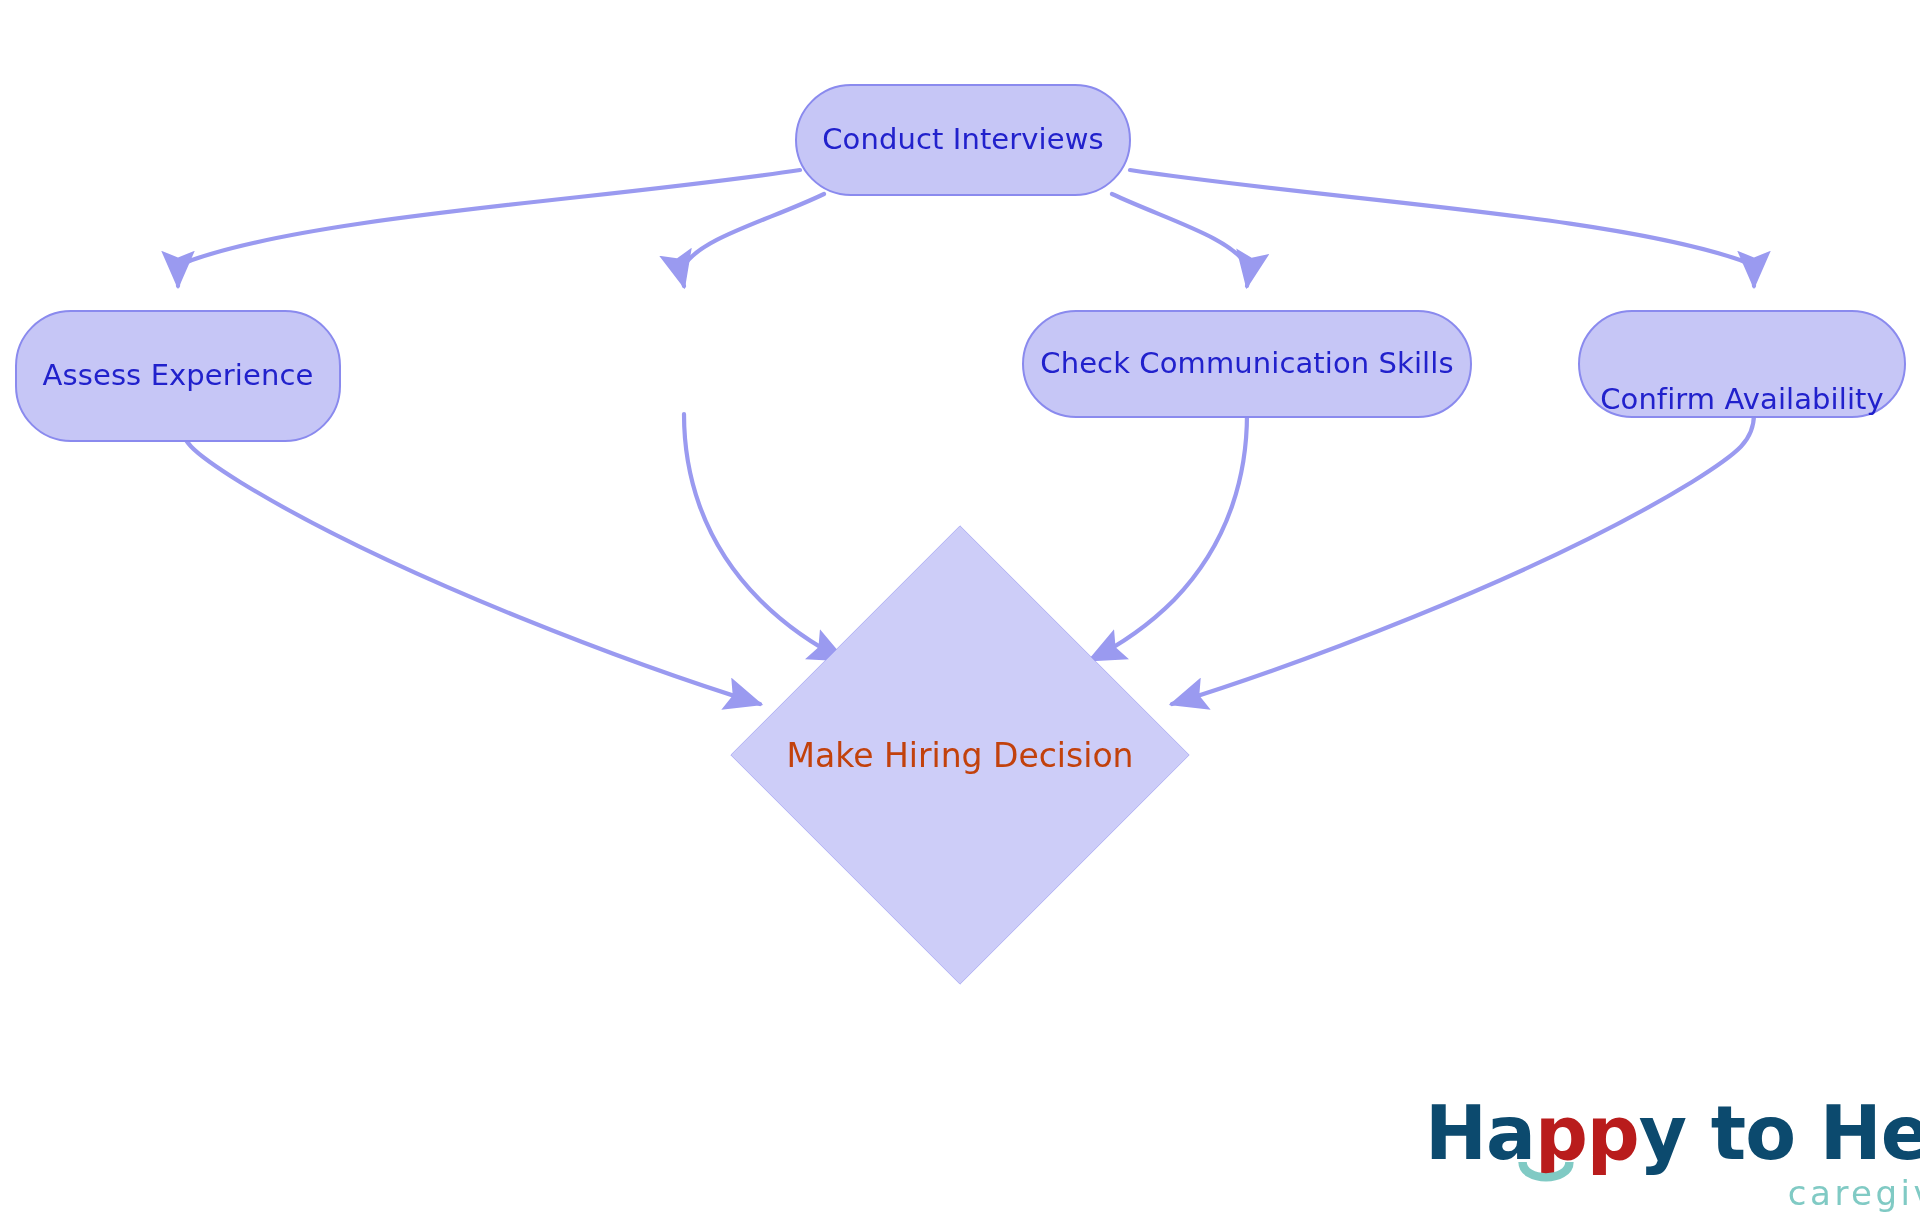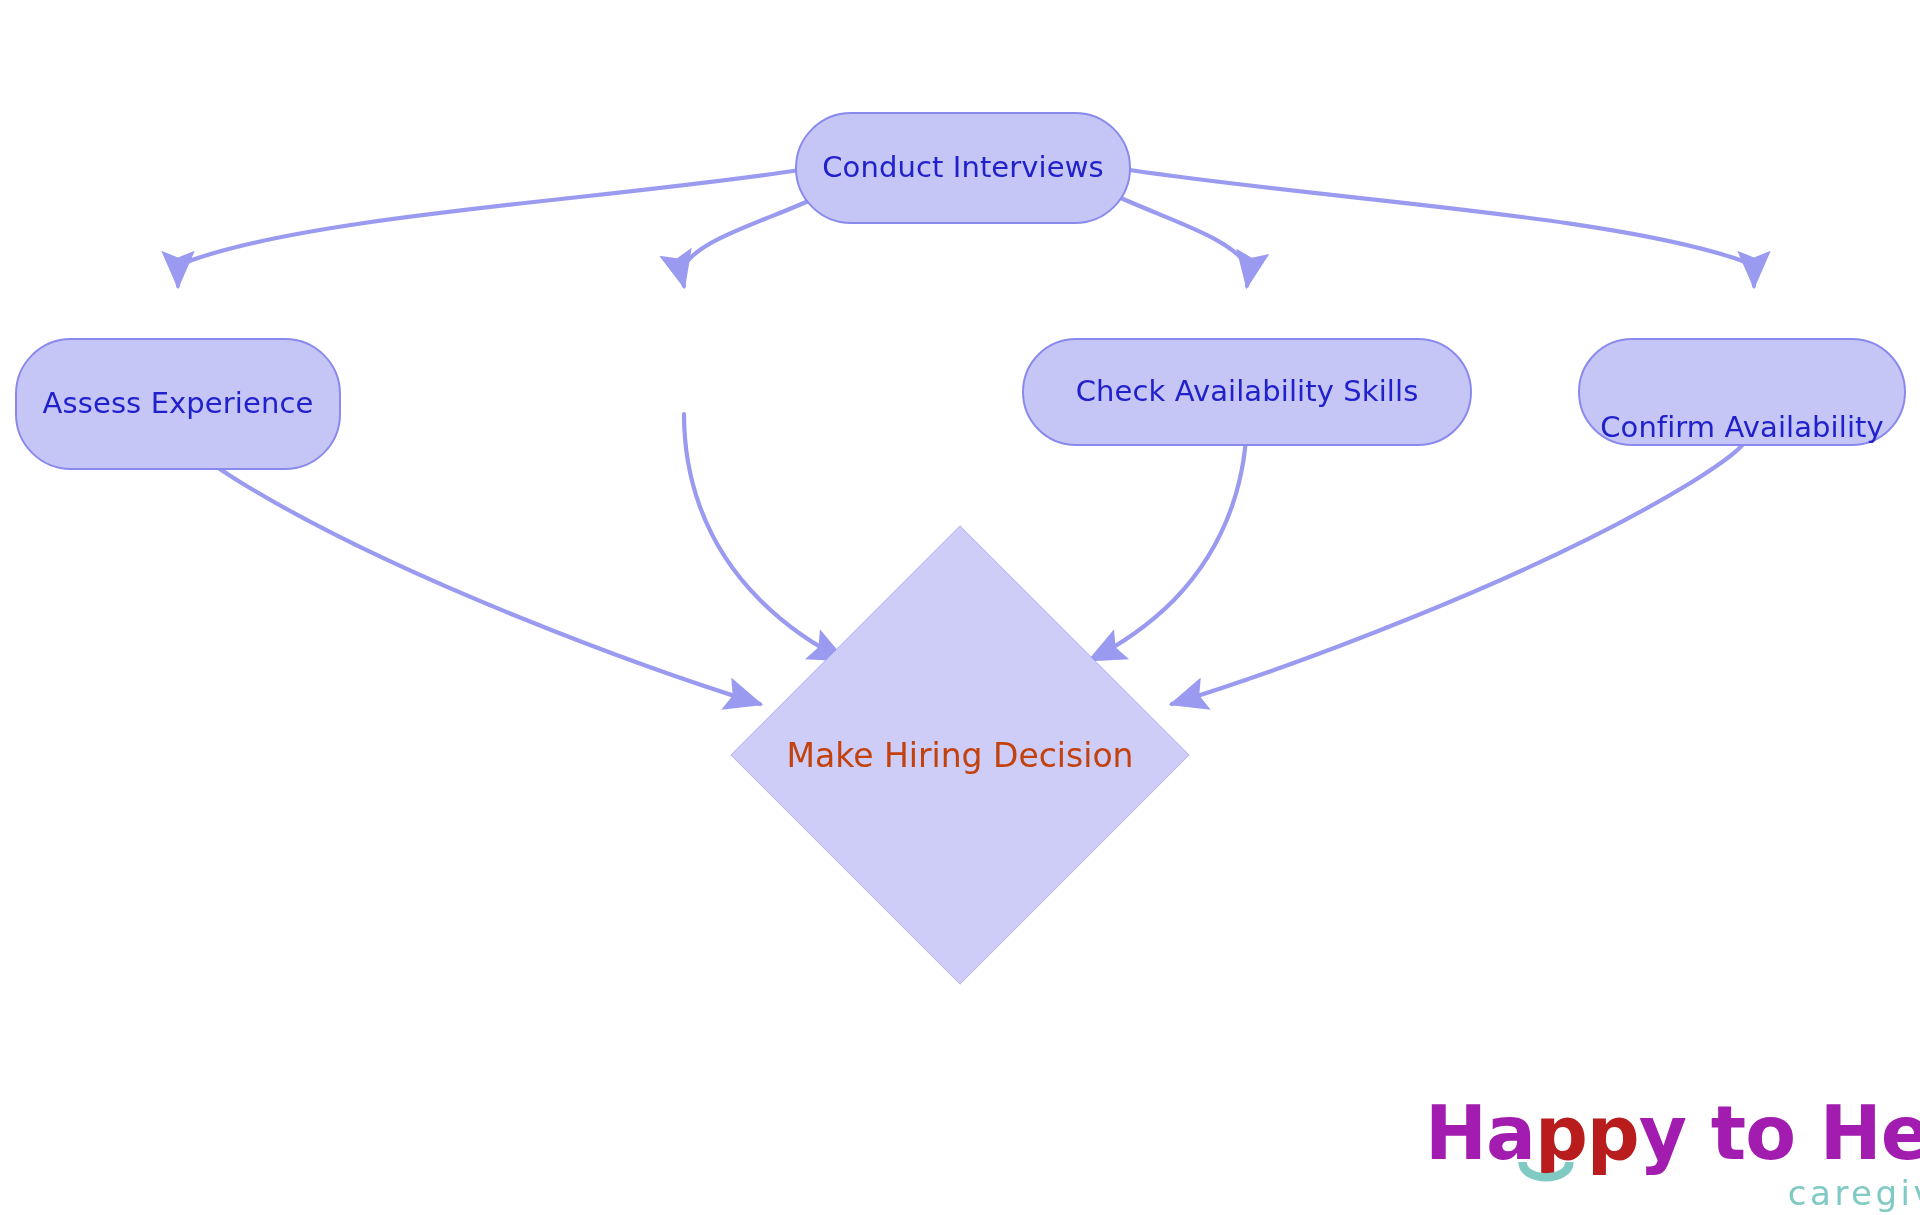--- a/index.html
+++ b/index.html
@@ -32,21 +32,20 @@
     box-sizing: border-box;
     display: flex;
     align-items: center;
     justify-content: center;
     background: #c6c6f6;
     border: 2px solid #8a8aee;
     color: #2121cc;
   }
   .node-stadium {
     border-radius: 56px;
-    margin-top: 28px;
   }
   .node-label {
     font-size: 29px;
     line-height: 1.1;
     letter-spacing: 0.1px;
     color: #2121cc;
     white-space: nowrap;
     font-weight: 400;
   }
   .node-diamond-wrap {
@@ -79,21 +78,21 @@
   }
   .logo-wordmark {
     position: relative;
     font-size: 74px;
     font-weight: bold;
     letter-spacing: -1px;
     line-height: 1;
     white-space: nowrap;
     font-family: "DejaVu Sans", "Liberation Sans", sans-serif;
   }
-  .logo-part-a { color: #a21caf; }
+  .logo-part-a { color: #0c4a6e; }
   .logo-part-b { color: #b91c1c; }
   .logo-smile {
     position: absolute;
     left: 92px;
     top: 64px;
     width: 58px;
     height: 30px;
   }
   .logo-tagline {
     color: #80cac4;
@@ -140,21 +139,21 @@
   <div class="node node-stadium" id="node-start" style="left: 795px; top: 84px; width: 336px; height: 112px;">
     <span class="node-label">Conduct Interviews</span>
   </div>
 
   <div class="node node-stadium" id="node-step-0" style="left: 15px; top: 310px; width: 326px; height: 132px;">
     <span class="node-label">Assess Experience</span>
   </div>
 
 
   <div class="node node-stadium" id="node-step-2" style="left: 1022px; top: 310px; width: 450px; height: 108px;">
-    <span class="node-label">Check Availability Skills</span>
+    <span class="node-label">Check Communication Skills</span>
   </div>
 
   <div class="node node-stadium" id="node-step-3" style="left: 1578px; top: 310px; width: 328px; height: 108px; align-items: flex-end;">
     <span class="node-label">Confirm Availability</span>
   </div>
 
   <div class="node-diamond-wrap" id="node-decision" style="left: 728px; top: 523px; width: 464px; height: 464px;">
     <svg class="node-diamond-shape" viewBox="0 0 100 100" preserveAspectRatio="none" xmlns="http://www.w3.org/2000/svg">
       <polygon points="50,0.6 99.4,50 50,99.4 0.6,50" fill="#cdcdf8" stroke="#8a8aee" stroke-width="0.55" vector-effect="non-scaling-stroke"></polygon>
     </svg>

